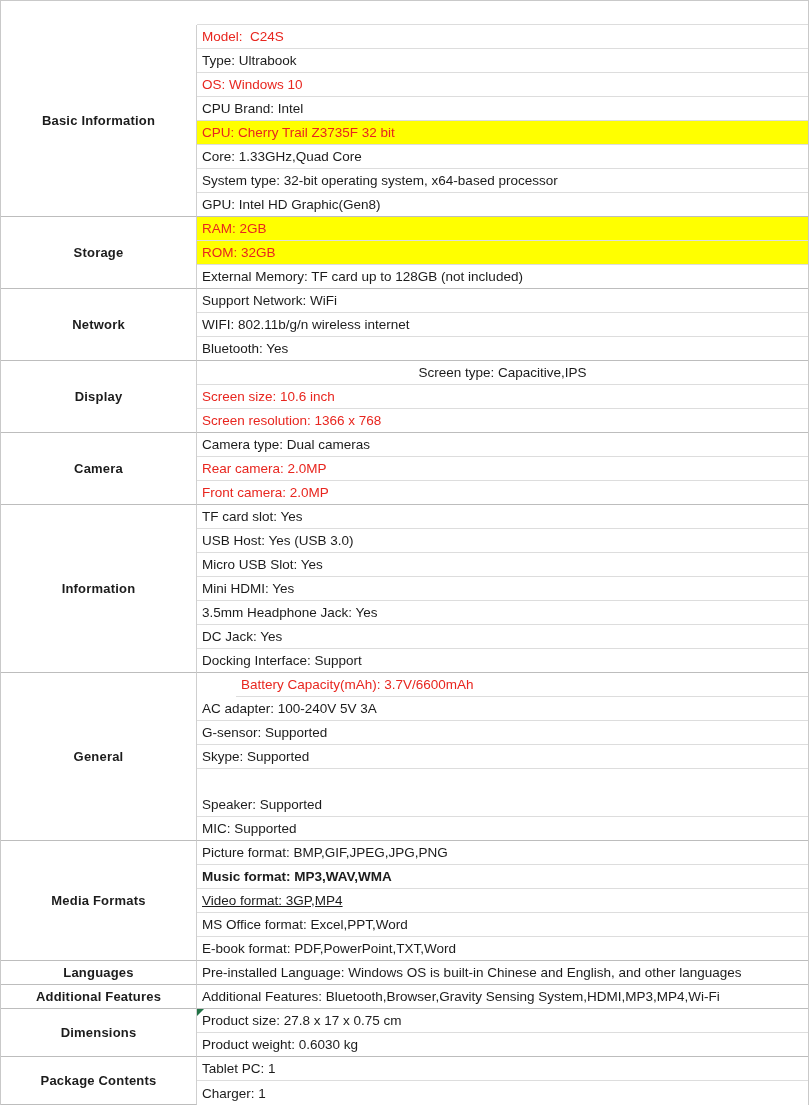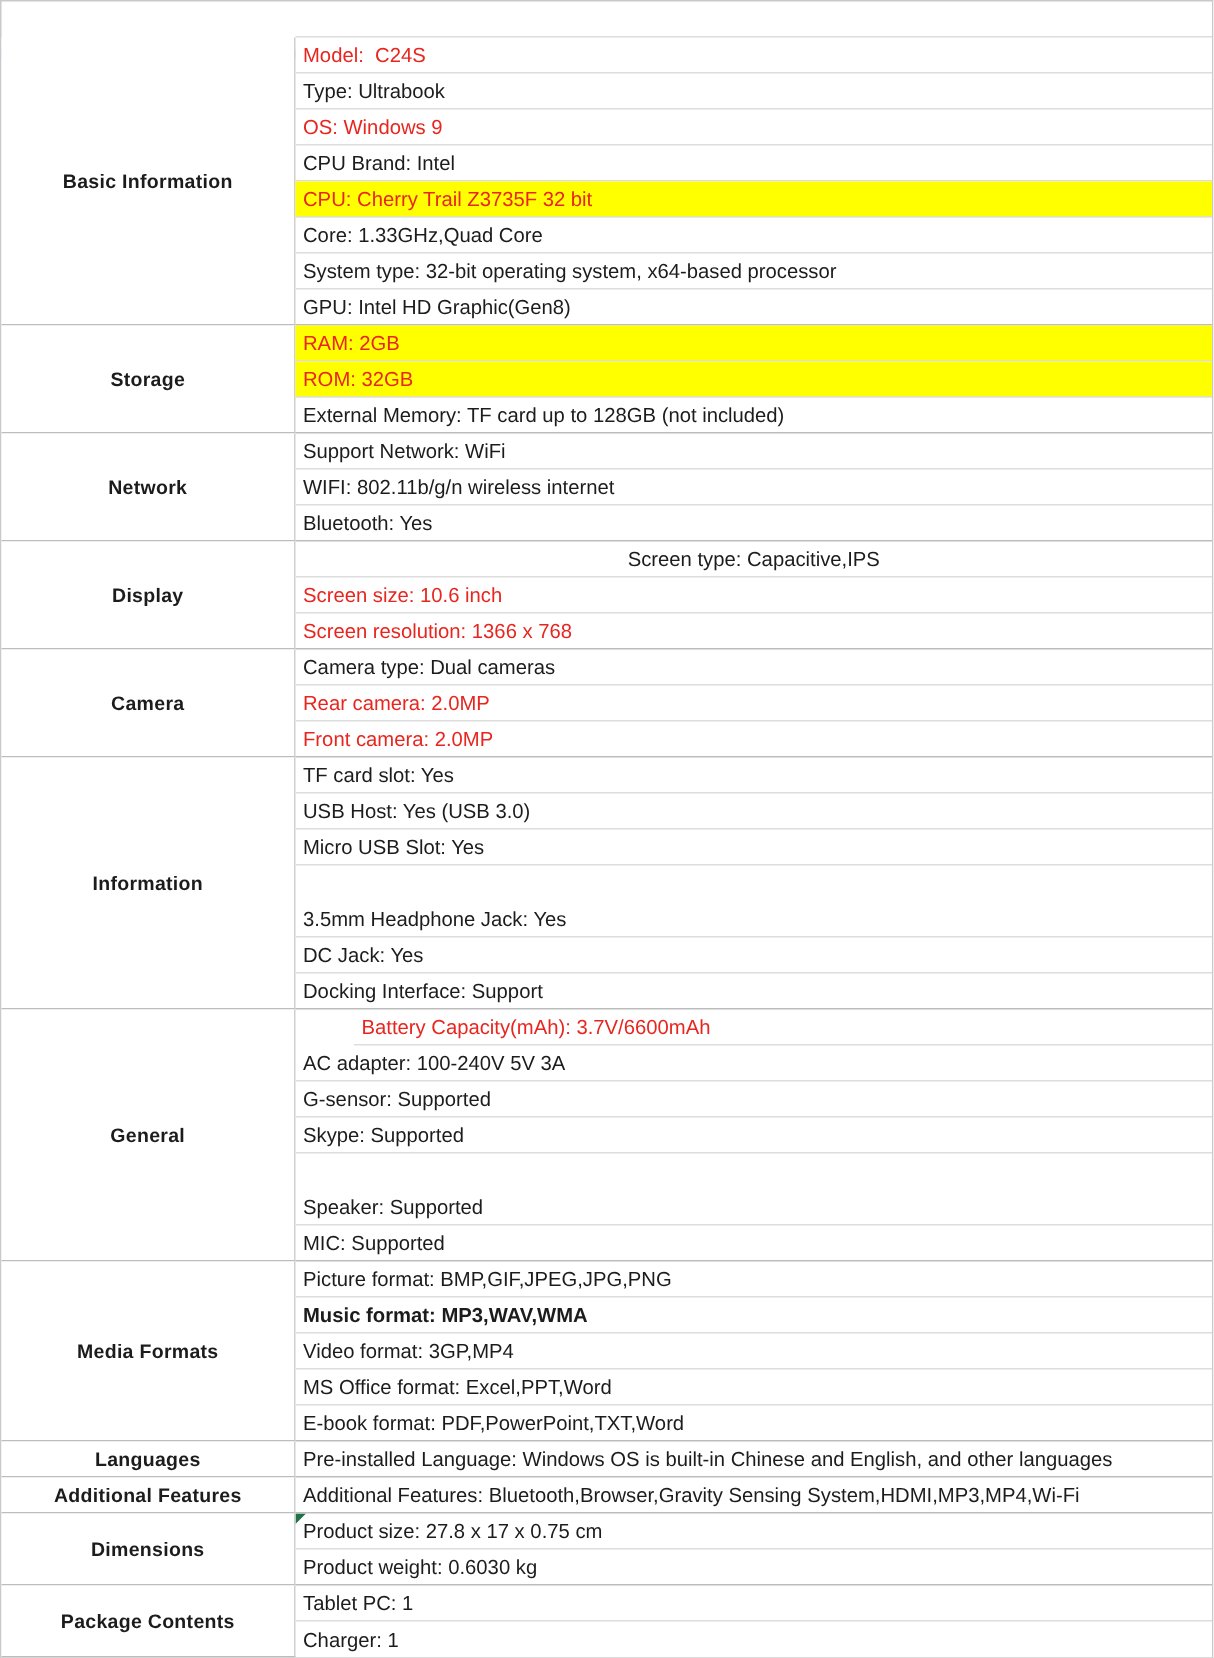--- a/index.html
+++ b/index.html
@@ -80,21 +80,21 @@
 </style>
 </head>
 <body>
 
 <div class="sheet" id="sheet">
     <div class="cell label-cell header-label" style="grid-row: 1;">Specification</div>
     <div class="cell header-empty" style="grid-row: 1;"></div>
     <div class="cell label-cell" style="grid-row: 2 / span 8;">Basic Information</div>
     <div class="cell value-cell" style="grid-row: 2;"><span style="color: rgb(232, 38, 31);">Model:  C24S</span></div>
     <div class="cell value-cell" style="grid-row: 3;"><span>Type: Ultrabook</span></div>
-    <div class="cell value-cell" style="grid-row: 4;"><span style="color: rgb(232, 38, 31);">OS: Windows 9</span></div>
+    <div class="cell value-cell" style="grid-row: 4;"><span style="color: rgb(232, 38, 31);">OS: Windows 10</span></div>
     <div class="cell value-cell" style="grid-row: 5;"><span>CPU Brand: Intel</span></div>
     <div class="cell value-cell" style="grid-row: 6; background: rgb(255, 255, 0);"><span style="color: rgb(232, 38, 31);">CPU: Cherry Trail Z3735F 32 bit</span></div>
     <div class="cell value-cell" style="grid-row: 7;"><span>Core: 1.33GHz,Quad Core</span></div>
     <div class="cell value-cell" style="grid-row: 8;"><span>System type: 32-bit operating system, x64-based processor</span></div>
     <div class="cell value-cell section-end" style="grid-row: 9;"><span>GPU: Intel HD Graphic(Gen8)</span></div>
     <div class="cell label-cell" style="grid-row: 10 / span 3;">Storage</div>
     <div class="cell value-cell" style="grid-row: 10; background: rgb(255, 255, 0);"><span style="color: rgb(232, 38, 31);">RAM: 2GB</span></div>
     <div class="cell value-cell" style="grid-row: 11; background: rgb(255, 255, 0);"><span style="color: rgb(232, 38, 31);">ROM: 32GB</span></div>
     <div class="cell value-cell section-end" style="grid-row: 12;"><span>External Memory: TF card up to 128GB (not included)</span></div>
     <div class="cell label-cell" style="grid-row: 13 / span 3;">Network</div>
@@ -106,34 +106,35 @@
     <div class="cell value-cell" style="grid-row: 17; text-align: right;"><span style="color: rgb(232, 38, 31);">Screen size: 10.6 inch</span></div>
     <div class="cell value-cell section-end" style="grid-row: 18;"><span style="color: rgb(232, 38, 31);">Screen resolution: 1366 x 768</span></div>
     <div class="cell label-cell" style="grid-row: 19 / span 3;">Camera</div>
     <div class="cell value-cell" style="grid-row: 19;"><span>Camera type: Dual cameras</span></div>
     <div class="cell value-cell" style="grid-row: 20;"><span style="color: rgb(232, 38, 31);">Rear camera: 2.0MP</span></div>
     <div class="cell value-cell section-end" style="grid-row: 21;"><span style="color: rgb(232, 38, 31);">Front camera: 2.0MP</span></div>
     <div class="cell label-cell" style="grid-row: 22 / span 7;">Information</div>
     <div class="cell value-cell" style="grid-row: 22;"><span>TF card slot: Yes</span></div>
     <div class="cell value-cell" style="grid-row: 23;"><span>USB Host: Yes (USB 3.0)</span></div>
     <div class="cell value-cell" style="grid-row: 24;"><span>Micro USB Slot: Yes</span></div>
+    <div class="cell value-cell" style="grid-row: 25;"><span>Mini HDMI: Yes</span></div>
     <div class="cell value-cell" style="grid-row: 26;"><span>3.5mm Headphone Jack: Yes</span></div>
     <div class="cell value-cell" style="grid-row: 27;"><span>DC Jack: Yes</span></div>
     <div class="cell value-cell section-end" style="grid-row: 28;"><span>Docking Interface: Support</span></div>
     <div class="cell label-cell" style="grid-row: 29 / span 7;">General</div>
     <div class="cell value-cell" style="grid-row: 29; margin-left: 39px;"><span style="color: rgb(232, 38, 31);">Battery Capacity(mAh): 3.7V/6600mAh</span></div>
     <div class="cell value-cell" style="grid-row: 30;"><span>AC adapter: 100-240V 5V 3A</span></div>
     <div class="cell value-cell" style="grid-row: 31;"><span>G-sensor: Supported</span></div>
     <div class="cell value-cell" style="grid-row: 32;"><span>Skype: Supported</span></div>
     <div class="cell value-cell" style="grid-row: 34;"><span>Speaker: Supported</span></div>
     <div class="cell value-cell section-end" style="grid-row: 35;"><span>MIC: Supported</span></div>
     <div class="cell label-cell" style="grid-row: 36 / span 5;">Media Formats</div>
     <div class="cell value-cell" style="grid-row: 36;"><span>Picture format: BMP,GIF,JPEG,JPG,PNG</span></div>
     <div class="cell value-cell" style="grid-row: 37; font-weight: bold;"><span>Music format: MP3,WAV,WMA</span></div>
-    <div class="cell value-cell" style="grid-row: 38;"><span>Video format: 3GP,MP4</span></div>
+    <div class="cell value-cell" style="grid-row: 38; text-decoration: underline;"><span>Video format: 3GP,MP4</span></div>
     <div class="cell value-cell" style="grid-row: 39;"><span>MS Office format: Excel,PPT,Word</span></div>
     <div class="cell value-cell section-end" style="grid-row: 40;"><span>E-book format: PDF,PowerPoint,TXT,Word</span></div>
     <div class="cell label-cell" style="grid-row: 41 / span 1;">Languages</div>
     <div class="cell value-cell section-end" style="grid-row: 41;"><span>Pre-installed Language: Windows OS is built-in Chinese and English, and other languages</span></div>
     <div class="cell label-cell" style="grid-row: 42 / span 1;">Additional Features</div>
     <div class="cell value-cell section-end" style="grid-row: 42;"><span>Additional Features: Bluetooth,Browser,Gravity Sensing System,HDMI,MP3,MP4,Wi-Fi</span></div>
     <div class="cell label-cell" style="grid-row: 43 / span 2;">Dimensions</div>
     <div class="cell value-cell" style="grid-row: 43;"><span class="corner-marker" style="border-top-color: rgb(33, 115, 70);"></span><span>Product size: 27.8 x 17 x 0.75 cm</span></div>
     <div class="cell value-cell section-end" style="grid-row: 44;"><span>Product weight: 0.6030 kg</span></div>
     <div class="cell label-cell" style="grid-row: 45 / span 2;">Package Contents</div>

